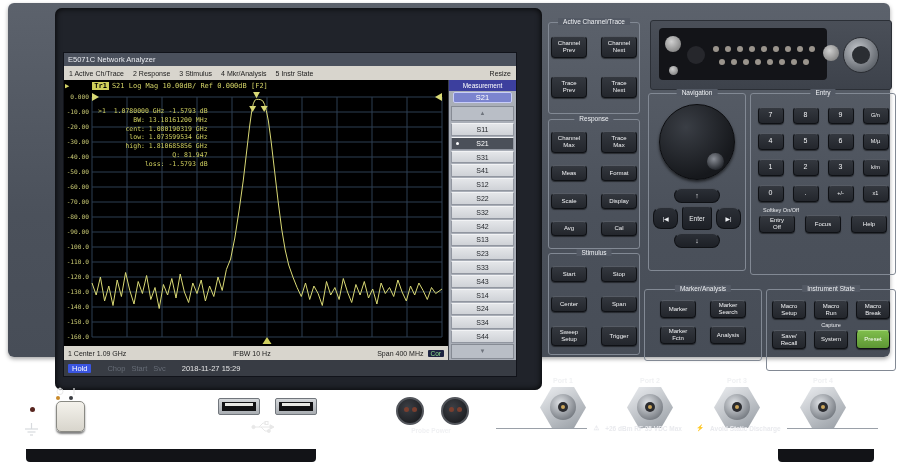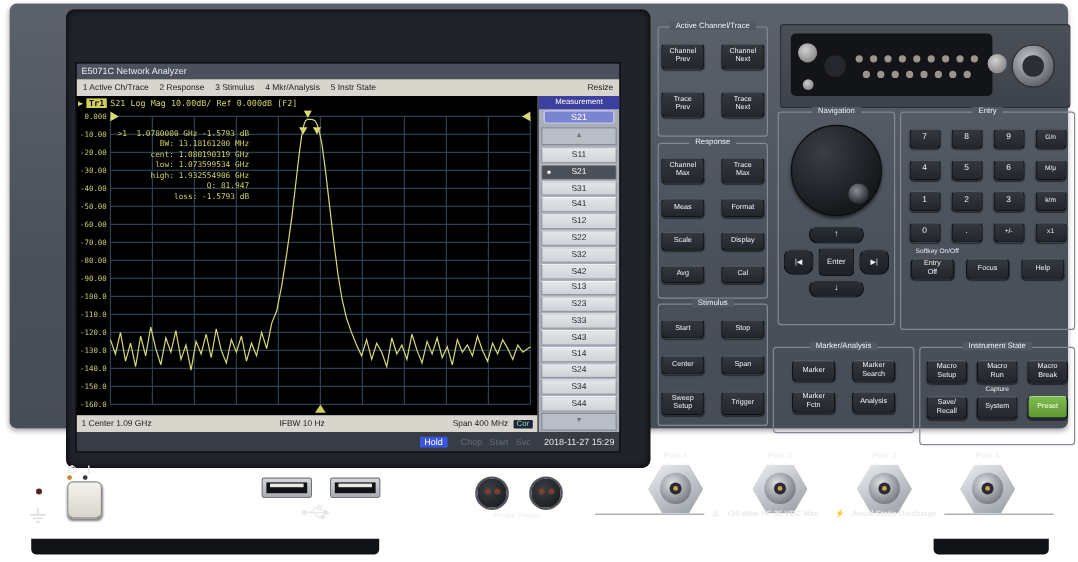--- a/index.html
+++ b/index.html
@@ -18,39 +18,39 @@
     box-shadow:inset 0 0 6px #000;}
   .lcd{position:absolute;left:55px;top:49px;width:452px;height:323px;background:#000;display:flex;flex-direction:column;
     border:1px solid #11131a;box-sizing:content-box;}
   .titlebar{height:13px;background:#4a505c;color:#e8eaef;font-size:7.5px;line-height:13px;padding-left:4px;}
   .menubar{height:14px;background:#d8d5cd;color:#1b1b1b;font-size:7px;display:flex;align-items:center;gap:9px;padding:0 5px;}
   .menubar .resize{margin-left:auto;}
   .lcd-main{height:280px;display:flex;}
   .graph-col{width:384px;display:flex;flex-direction:column;background:#000;}
   .trace-info{height:12px;background:#000;display:flex;align-items:center;gap:3px;
     font-family:"DejaVu Sans Mono",monospace;font-size:7px;color:#d2d266;padding-left:1px;}
-  .trace-info .tr-badge{background:#cfcf5a;color:#000;padding:0 2px;font-weight:bold;}
+  .trace-info .tr-badge{background:#cfcf5a;color:#000;padding:0 2px;font-weight:bold;margin-left:20px;}
   .graph-wrap{position:relative;height:254px;}
   .marker-readout{position:absolute;left:34px;top:15px;font-family:"DejaVu Sans Mono",monospace;
     font-size:6.5px;line-height:1.35;color:#cfcf5f;white-space:pre;text-align:right;}
   .scale-bar{height:14px;background:#d8d5cd;color:#1c1c1c;font-size:7px;display:flex;align-items:center;padding:0 4px;gap:4px;}
   .scale-bar .mid{flex:1;text-align:center;}
   .cor-badge{background:#1d2340;color:#8de08d;font-size:6.5px;padding:0 3px;border-radius:1px;}
   
   .softkey-col{width:68px;background:#a9aeb7;display:flex;flex-direction:column;border-left:1px solid #3a3e46;}
   .sk-header{background:#3c3f9e;color:#fff;font-size:6.5px;text-align:center;padding:2px 2px 2px;}
   .sk-value{background:#7b84cf;border:1px solid #c8cdf8;color:#fff;font-size:7.5px;text-align:center;margin:1px 4px 2px;border-radius:2px;}
   .sk-scroll{height:13px;background:#b9bec6;border:1px solid #868b94;margin:1px 2px;color:#6e737c;
     font-size:6px;text-align:center;line-height:12px;}
   .sk-keys{flex:1;display:flex;flex-direction:column;margin:0 2px;}
   .softkey{flex:1;background:linear-gradient(#e4e6e9,#cfd2d7);border:1px solid #9196a0;border-top-color:#f2f3f5;
     margin-top:1px;color:#1e2126;font-size:7px;display:flex;align-items:center;justify-content:center;border-radius:1px;position:relative;}
   .softkey.selected{background:#4b5059;color:#fff;}
   .softkey.selected::before{content:"";position:absolute;left:4px;width:3px;height:3px;border-radius:50%;background:#fff;}
-  .statusbar{height:16px;background:#383c44;display:flex;align-items:center;justify-content:flex-end;gap:11px;
+  .statusbar{height:16px;background:#383c44;display:flex;align-items:center;gap:16px;
     font-size:7.5px;color:#666c76;padding:0 4px;}
   .statusbar .hold{background:#3a55e0;color:#fff;padding:0 4px;border-radius:1px;}
   .statusbar .datetime{color:#e6e6e6;}
   
   .section{position:absolute;border:1px solid #828994;border-radius:3px;box-sizing:border-box;}
   .section .legend{position:absolute;top:-5px;left:50%;transform:translateX(-50%);background:#535964;
     color:#eef0f3;font-size:6.5px;padding:0 5px;white-space:nowrap;}
   .btn{background:linear-gradient(#34383f,#23262c);border:1px solid #0f1115;border-top-color:#565b64;
     border-radius:4px;color:#f2f3f5;font-size:6px;line-height:1.15;display:flex;align-items:center;justify-content:center;
     text-align:center;white-space:pre-line;box-shadow:0 1px 1px rgba(0,0,0,.5);cursor:pointer;box-sizing:border-box;}
@@ -191,21 +191,21 @@
                 <text x="25" y="247.3" text-anchor="end" font-size="6.2" fill="#c9c973" font-family="DejaVu Sans Mono,monospace">-160.0</text>
                 <polyline points="28.0,191.0 32.2,203.0 36.4,185.0 40.6,209.0 44.8,194.0 49.0,213.5 53.2,188.0 57.4,204.5 61.6,180.5 65.8,198.5 70.0,212.0 74.2,189.5 78.4,201.5 82.6,183.5 86.8,207.5 91.0,195.5 95.2,216.5 99.4,192.5 103.6,203.0 107.8,186.5 112.0,206.0 116.2,182.0 120.4,200.0 124.6,210.5 128.8,191.0 133.0,201.5 137.2,188.0 141.4,209.0 145.6,194.0 149.8,204.5 154.0,185.0 158.2,198.5 162.4,177.5 166.6,167.0 170.8,146.0 175.0,119.0 179.2,89.0 182.7,59.0 185.5,35.0 187.6,20.0 189.3,11.8 190.8,8.3 192.5,7.4 194.6,7.4 196.7,7.7 198.8,8.9 200.6,12.5 202.3,18.5 204.4,29.0 207.2,50.0 210.7,80.0 214.2,110.0 217.7,137.0 221.2,158.0 224.7,173.0 228.9,185.0 233.1,195.5 237.3,204.5 241.5,191.0 245.7,207.5 249.9,194.0 254.1,201.5 258.3,213.5 262.5,189.5 266.7,203.0 270.9,195.5 275.1,207.5 279.3,186.5 283.5,200.0 287.7,210.5 291.9,192.5 296.1,203.0 300.3,189.5 304.5,206.0 308.7,197.0 312.9,212.0 317.1,191.0 321.3,201.5 325.5,195.5 329.7,204.5 333.9,188.0 338.1,200.0 342.3,209.0 346.5,194.0 350.7,203.0 354.9,191.0 359.1,198.5 363.3,207.5 367.5,195.5 371.7,201.5 378.0,197.0" fill="none" stroke="#d9d975" stroke-width="1"></polyline>
                 <polygon points="28,1 28,9 35,5" fill="#d9d975"></polygon>
                 <polygon points="378,1 378,9 371,5" fill="#d9d975"></polygon>
                 <polygon points="188.64959224999996,20 185.14959224999996,14 192.14959224999996,14" fill="#d9d975"></polygon>
                 <polygon points="200.183851875,20 196.683851875,14 203.683851875,14" fill="#d9d975"></polygon>
                 <polygon points="192.50000000000006,6.36895 189.00000000000006,-0.1310500000000001 196.00000000000006,-0.1310500000000001" fill="#d9d975"></polygon>
                 <text x="196.50000000000006" y="-0.6310500000000001" font-size="6.5" fill="#d9d975">1</text>
                 <polygon points="203,245 198.5,252 207.5,252" fill="#cfcf5f"></polygon>
               </svg>
-            <div class="marker-readout" id="marker-readout"><div class="">&gt;1  1.0780000 GHz -1.5793 dB</div><div class="">  BW: 13.18161200 MHz</div><div class="">cent: 1.080190319 GHz</div><div class=""> low: 1.073599534 GHz</div><div class="">high: 1.932554906 GHz</div><div class="">   Q: 81.947</div><div class="">loss: -1.5793 dB</div></div>
+            <div class="marker-readout" id="marker-readout"><div class="">&gt;1  1.0780000 GHz -1.5793 dB</div><div class="">  BW: 13.18161200 MHz</div><div class="">cent: 1.080190319 GHz</div><div class=""> low: 1.073599534 GHz</div><div class="">high: 1.810685856 GHz</div><div class="">   Q: 81.947</div><div class="">loss: -1.5793 dB</div></div>
           </div>
           <div class="scale-bar">
             <span>1 Center 1.09 GHz</span>
             <span class="mid">IFBW 10 Hz</span>
             <span>Span 400 MHz</span>
             <span class="cor-badge">Cor</span>
           </div>
         </div>
         <div class="softkey-col">
           <div class="sk-header">Measurement</div>

